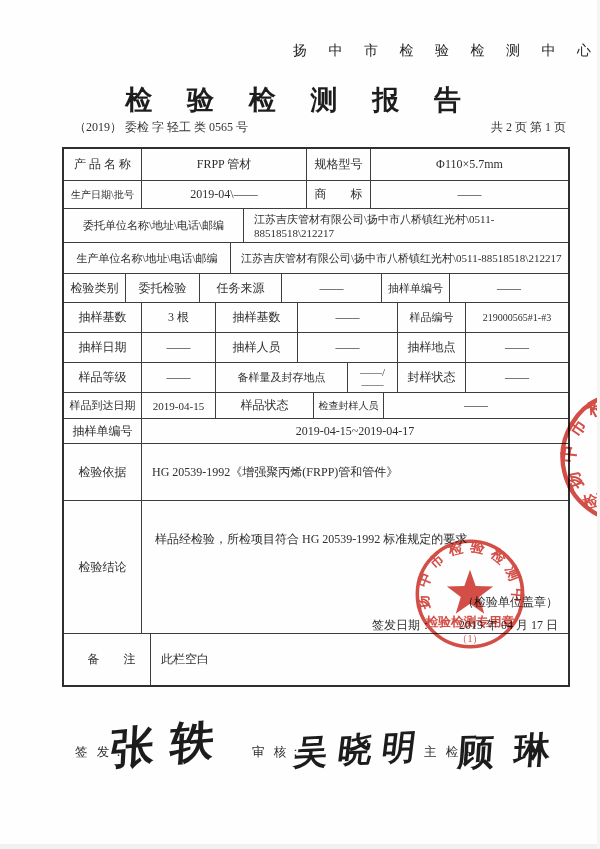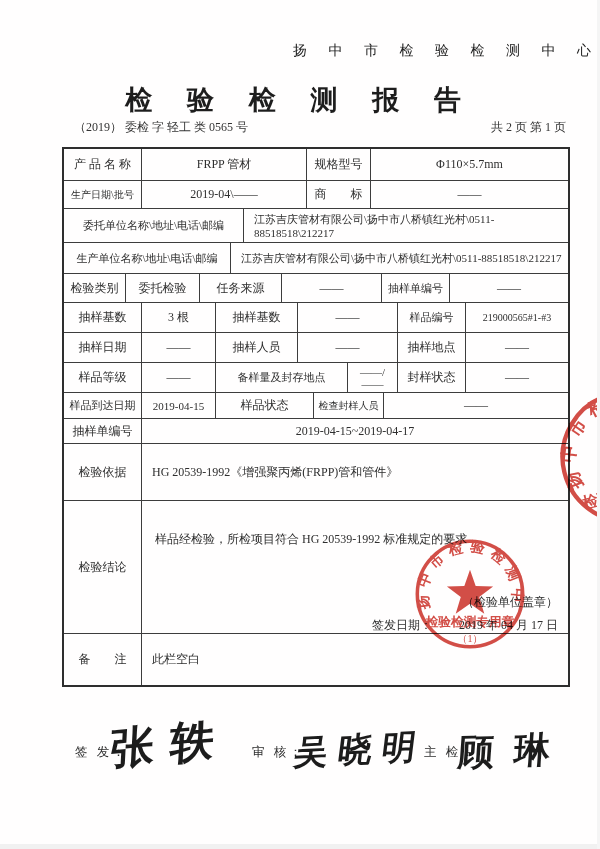--- a/index.html
+++ b/index.html
@@ -10,21 +10,21 @@
   }
   .hdr-org { position:absolute; top:42px; left:0; width:100%; text-align:right;
     font-size:14px; font-weight:normal; letter-spacing:9px; color:#222; }
   .hdr-title { position:absolute; top:82px; left:0; width:100%; text-align:center;
     font-size:27px; font-weight:bold; letter-spacing:14px; color:#1d1d1d; }
   .hdr-meta { position:absolute; top:119px; left:74px; right:34px;
     display:flex; justify-content:space-between; font-size:12px; color:#333; }
   .tbl { position:absolute; left:62px; top:147px; width:508px;
     border:2px solid #2e2e2e; box-sizing:border-box; background:transparent; }
   .tr { display:flex; border-bottom:1px solid #3d3d3d; box-sizing:border-box; }
-  .tr:last-child { border-bottom:none; }
+  .tr:last-child { border-bottom:none;padding-left:9px; }
   .td { border-right:1px solid #3d3d3d; box-sizing:border-box;
     display:flex; align-items:center; justify-content:center; text-align:center;
     font-size:12px; padding:2px 3px; overflow:hidden; color:#2e2e2e; }
   .td:last-child { border-right:none; }
   .td.grow { flex:1; }
   .td.left { justify-content:flex-start; text-align:left; padding-left:10px; }
   .sm { font-size:11px; }
   .xs { font-size:10px; }
   .concl { position:relative; display:block; padding:0; }
   .concl-text { position:absolute; top:30px; left:13px; right:16px;

